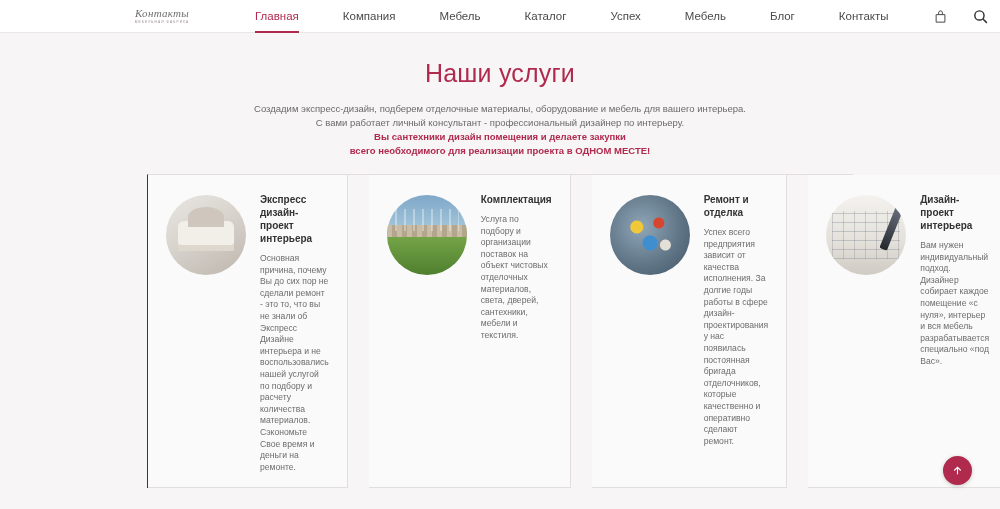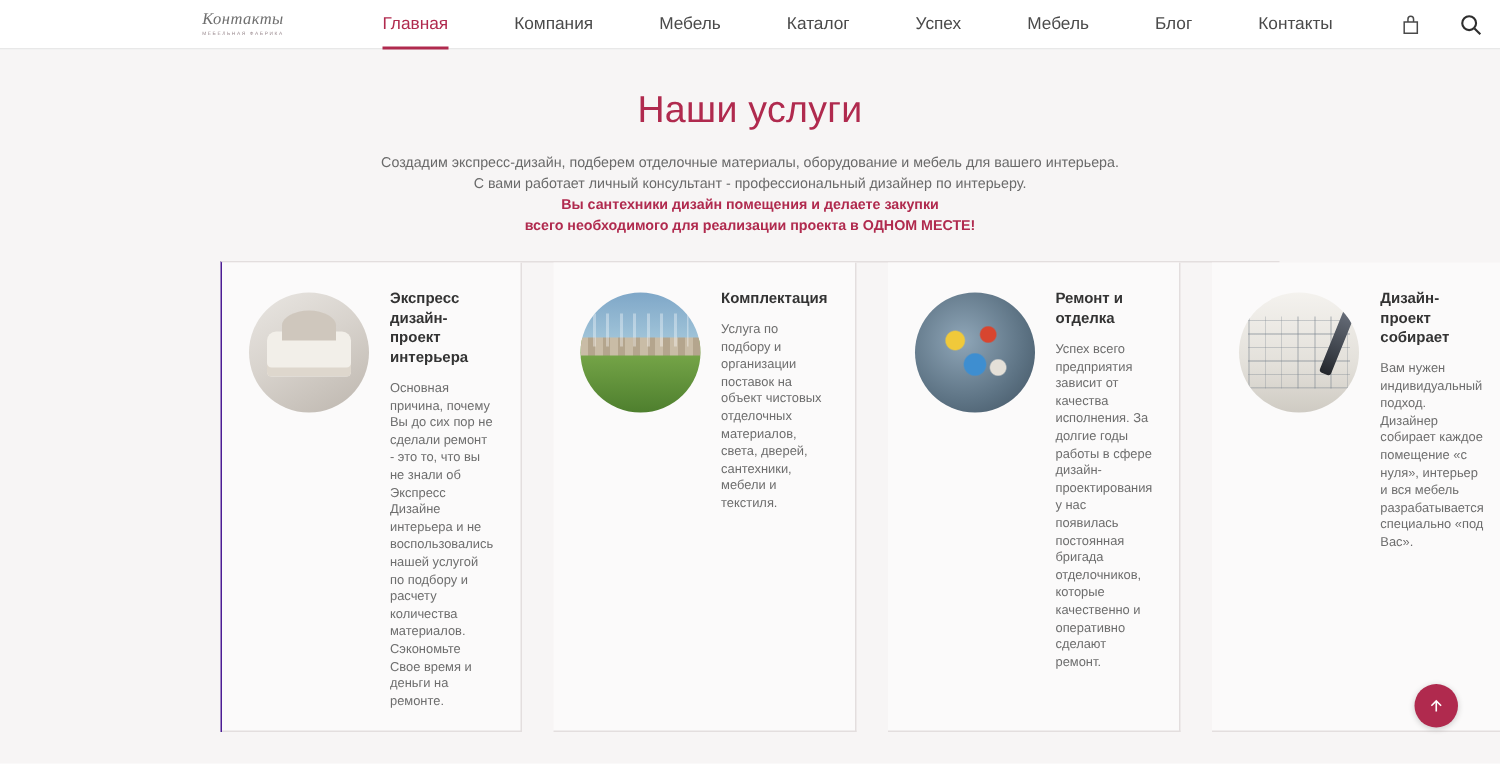--- a/index.html
+++ b/index.html
@@ -313,21 +313,21 @@
         <div class="card-thumb thumb-c"></div>
         <div class="card-body">
           <h3 class="card-title">Ремонт и отделка</h3>
           <p class="card-text">Успех всего предприятия зависит от качества исполнения. За долгие годы работы в сфере дизайн-проектирования у нас появилась постоянная бригада отделочников, которые качественно и оперативно сделают ремонт.</p>
         </div>
       </div>
 
       <div class="card">
         <div class="card-thumb thumb-d"></div>
         <div class="card-body">
-          <h3 class="card-title">Дизайн-проект собирает</h3>
+          <h3 class="card-title">Дизайн-проект интерьера</h3>
           <p class="card-text">Вам нужен индивидуальный подход. Дизайнер собирает каждое помещение «с нуля», интерьер и вся мебель разрабатывается специально «под Вас».</p>
         </div>
       </div>
 
     </div>
   </section>
 
   <section class="catalog">
     <h2 class="catalog-title">Каталог материалов</h2>
 

